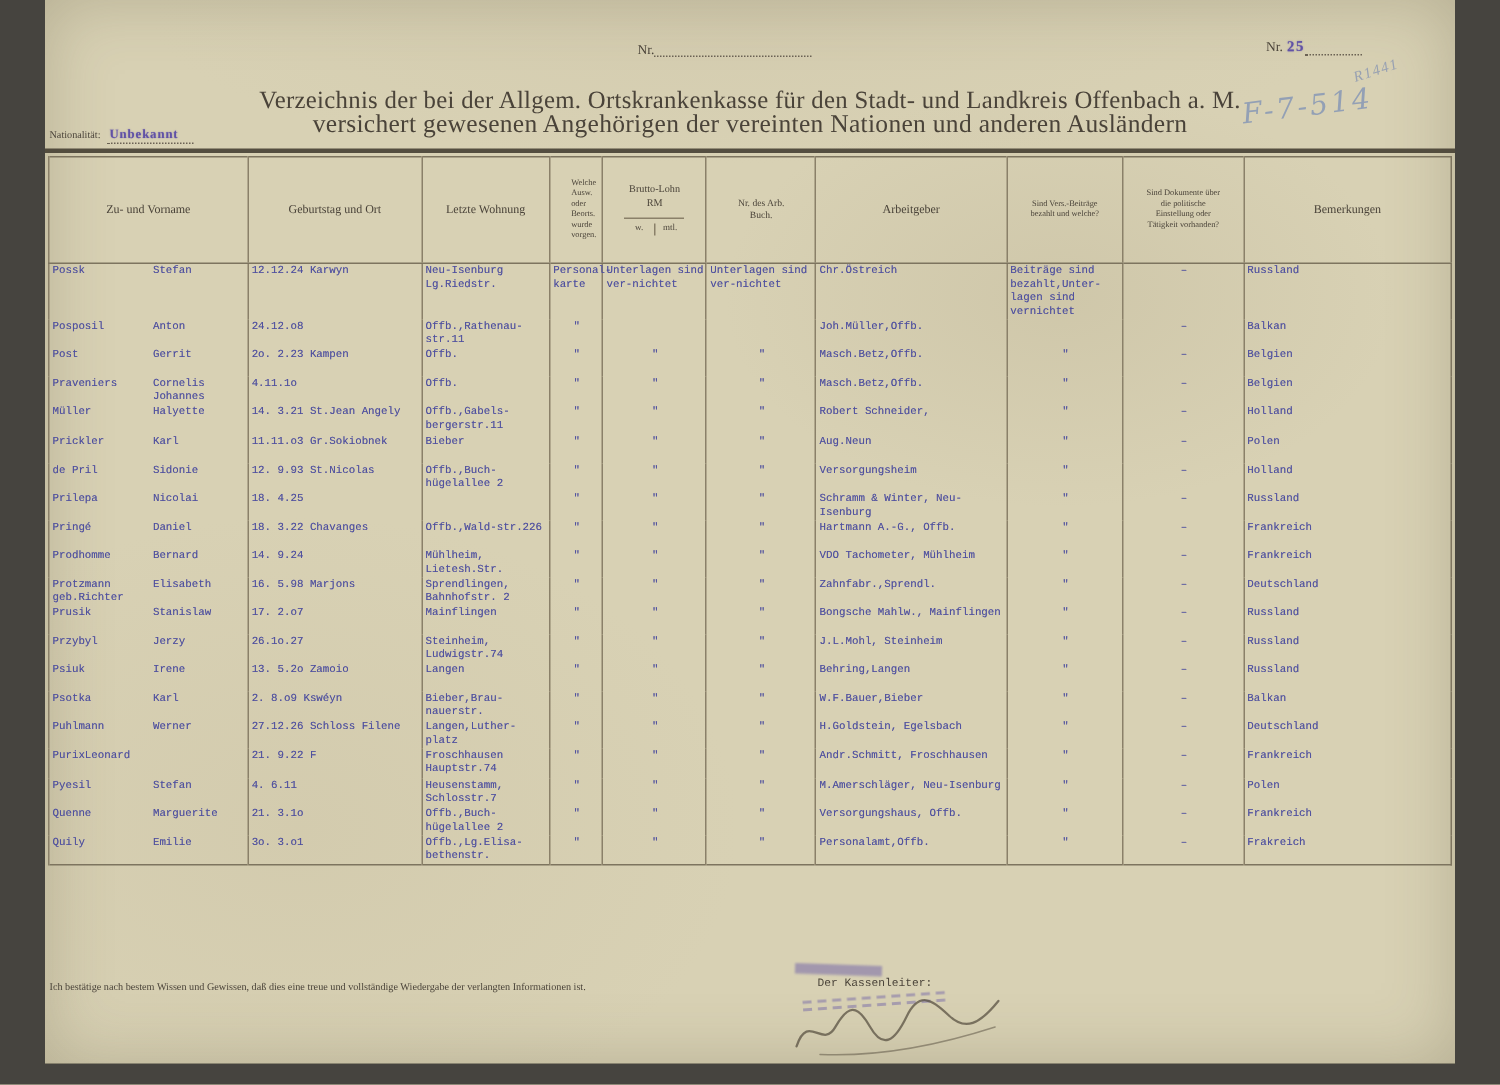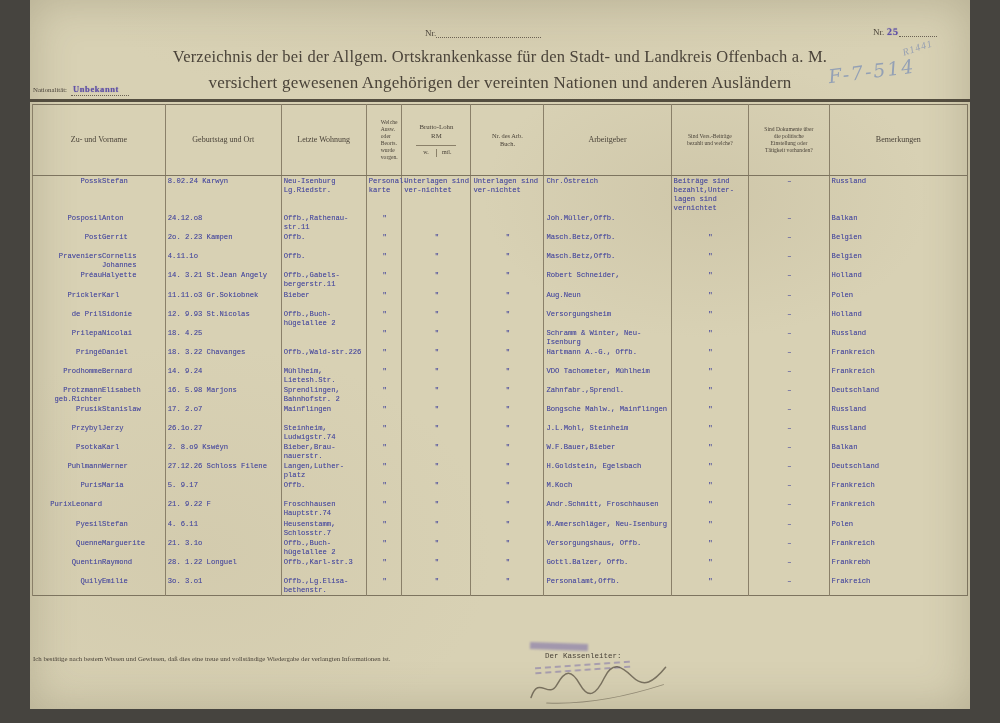--- a/index.html
+++ b/index.html
@@ -24,26 +24,26 @@
     text-shadow:0 0 .4px rgba(79,80,159,.55);
   }
   .stamp-ink{
     color:#6152a6;font-weight:bold;
     text-shadow:0 0 1px rgba(97,82,166,.7);
   }
   .pencil{color:#98a1b2;}
 
   
   .nr-center{position:absolute;left:395px;top:28px;font-size:9px;}
-  .nr-right{position:absolute;left:843px;top:26px;font-size:9px;}
+  .nr-right{position:absolute;left:814px;top:26px;font-size:9px;}
   .dotline{display:inline-block;border-bottom:1px dotted #6b6254;height:8px;vertical-align:bottom;}
   .dl-long{width:105px;}
   .dl-short{width:38px;}
   .nr-right .val{font-size:10px;letter-spacing:1px;display:inline-block;transform:rotate(-1deg);}
-  .title1{position:absolute;left:0;top:47px;width:100%;text-align:center;font-size:16.5px;letter-spacing:.2px;}
+  .title1{position:absolute;left:0;top:57px;width:100%;text-align:center;font-size:16.5px;letter-spacing:.2px;}
   .title2{position:absolute;left:0;top:73px;width:100%;text-align:center;font-size:17px;letter-spacing:.2px;}
   .natline{position:absolute;left:3px;top:84px;font-size:6.8px;}
   .nat-value{font-size:8.5px;letter-spacing:.6px;margin-left:4px;border-bottom:1px dotted #6b6254;padding:0 10px 1px 2px;margin-top:24px;}
   .annot-r{position:absolute;left:872px;top:42px;font-size:10px;font-style:italic;transform:rotate(-18deg);letter-spacing:1px;}
   .annot-f{position:absolute;left:798px;top:60px;font-size:19px;font-style:italic;transform:rotate(-7deg);letter-spacing:2px;color:#93a0b5;font-family:"DejaVu Serif",serif;}
   .thick-rule{position:absolute;left:0;top:99px;width:100%;height:3px;background:#3d372c;opacity:.85;}
 
   
   .regtable{
     position:absolute;left:2px;top:104px;width:936px;
@@ -67,21 +67,21 @@
   .lohn-sub span + span{border-left:1px solid #8a8069;}
   .regtable tbody tr{height:19px;}
   .regtable td{
     vertical-align:top;padding:1px 1px 0 2px;
     font-size:7.2px;line-height:1.26;
     overflow:visible;white-space:normal;word-break:normal;
   }
   .c-geb{white-space:pre-wrap;}
   .c-dok{text-align:center;}
   td.ditto{text-align:center;}
-  .surname{display:inline-block;width:52%;vertical-align:top;text-align:right;}
+  .surname{display:inline-block;width:52%;vertical-align:top;}
   .vorname{display:inline-block;width:46%;vertical-align:top;}
 
   
   .cert{position:absolute;left:3px;top:655px;width:478px;font-size:6.8px;color:#4a4339;}
   .kassen{position:absolute;left:515px;top:652px;font-size:7.5px;color:#4a4339;font-family:Liberation Mono, monospace;}
   .stamp-frag{position:absolute;left:500px;top:643px;width:58px;height:7px;background:#6152a6;opacity:.45;filter:blur(.8px);transform:rotate(2deg);}
   .kstamp{position:absolute;left:505px;top:661px;width:95px;height:10px;opacity:.4;filter:blur(.5px);transform:rotate(-4deg);}
   .kstamp .bar{border-top:2px dashed #6152a6;margin-top:3px;}
   .signature{position:absolute;left:495px;top:660px;transform:rotate(-6deg);opacity:.85;}
 </style>
@@ -135,21 +135,21 @@
         <th class="th-med">Nr. des Arb. Buch.</th>
         <th class="th-main">Arbeitgeber</th>
         <th class="th-small">Sind Vers.-Beiträge bezahlt und welche?</th>
         <th class="th-small">Sind Dokumente über die politische Einstellung oder Tätigkeit vorhanden?</th>
         <th class="th-main">Bemerkungen</th>
       </tr>
     </thead>
     <tbody class="type">
     <tr>
       <td class="c-name"><span class="surname">Possk</span><span class="vorname">Stefan</span></td>
-      <td class="c-geb"> 8.02.24 Karwyn</td>
+      <td class="c-geb"> 12.12.24 Karwyn</td>
       <td class="c-wohn">Neu-Isenburg Lg.Riedstr.</td>
       <td class="c-ausw">Personal-karte</td>
       <td class="c-lohn">Unterlagen sind ver-nichtet</td>
       <td class="c-arbb">Unterlagen sind ver-nichtet</td>
       <td class="c-arbg">Chr.Östreich</td>
       <td class="c-beit">Beiträge sind bezahlt,Unter-lagen sind vernichtet</td>
       <td class="c-dok">–</td>
       <td class="c-bem">Russland</td>
     </tr>
 
@@ -186,21 +186,21 @@
       <td class="c-ausw ditto">"</td>
       <td class="c-lohn ditto">"</td>
       <td class="c-arbb ditto">"</td>
       <td class="c-arbg">Masch.Betz,Offb.</td>
       <td class="c-beit ditto">"</td>
       <td class="c-dok">–</td>
       <td class="c-bem">Belgien</td>
     </tr>
 
     <tr>
-      <td class="c-name"><span class="surname">Préau</span><span class="vorname">Halyette</span></td>
+      <td class="c-name"><span class="surname">Müller</span><span class="vorname">Halyette</span></td>
       <td class="c-geb">14. 3.21 St.Jean Angely</td>
       <td class="c-wohn">Offb.,Gabels-bergerstr.11</td>
       <td class="c-ausw ditto">"</td>
       <td class="c-lohn ditto">"</td>
       <td class="c-arbb ditto">"</td>
       <td class="c-arbg">Robert Schneider,</td>
       <td class="c-beit ditto">"</td>
       <td class="c-dok">–</td>
       <td class="c-bem">Holland</td>
     </tr>
@@ -303,20 +303,32 @@
       <td class="c-wohn">Steinheim, Ludwigstr.74</td>
       <td class="c-ausw ditto">"</td>
       <td class="c-lohn ditto">"</td>
       <td class="c-arbb ditto">"</td>
       <td class="c-arbg">J.L.Mohl, Steinheim</td>
       <td class="c-beit ditto">"</td>
       <td class="c-dok">–</td>
       <td class="c-bem">Russland</td>
     </tr>
 
+    <tr>
+      <td class="c-name"><span class="surname">Psiuk</span><span class="vorname">Irene</span></td>
+      <td class="c-geb">13. 5.2o Zamoio</td>
+      <td class="c-wohn">Langen</td>
+      <td class="c-ausw ditto">"</td>
+      <td class="c-lohn ditto">"</td>
+      <td class="c-arbb ditto">"</td>
+      <td class="c-arbg">Behring,Langen</td>
+      <td class="c-beit ditto">"</td>
+      <td class="c-dok">–</td>
+      <td class="c-bem">Russland</td>
+    </tr>
 
     <tr>
       <td class="c-name"><span class="surname">Psotka</span><span class="vorname">Karl</span></td>
       <td class="c-geb"> 2. 8.o9 Kswéyn</td>
       <td class="c-wohn">Bieber,Brau-nauerstr.</td>
       <td class="c-ausw ditto">"</td>
       <td class="c-lohn ditto">"</td>
       <td class="c-arbb ditto">"</td>
       <td class="c-arbg">W.F.Bauer,Bieber</td>
       <td class="c-beit ditto">"</td>
@@ -330,32 +342,20 @@
       <td class="c-wohn">Langen,Luther-platz</td>
       <td class="c-ausw ditto">"</td>
       <td class="c-lohn ditto">"</td>
       <td class="c-arbb ditto">"</td>
       <td class="c-arbg">H.Goldstein, Egelsbach</td>
       <td class="c-beit ditto">"</td>
       <td class="c-dok">–</td>
       <td class="c-bem">Deutschland</td>
     </tr>
 
-    <tr>
-      <td class="c-name"><span class="surname">Puris</span><span class="vorname">Maria</span></td>
-      <td class="c-geb"> 5. 9.17</td>
-      <td class="c-wohn">Offb.</td>
-      <td class="c-ausw ditto">"</td>
-      <td class="c-lohn ditto">"</td>
-      <td class="c-arbb ditto">"</td>
-      <td class="c-arbg">M.Koch</td>
-      <td class="c-beit ditto">"</td>
-      <td class="c-dok">–</td>
-      <td class="c-bem">Frankreich</td>
-    </tr>
 
     <tr>
       <td class="c-name"><span class="surname">PurixLeonard</span><span class="vorname"></span></td>
       <td class="c-geb">21. 9.22 F</td>
       <td class="c-wohn">Froschhausen Hauptstr.74</td>
       <td class="c-ausw ditto">"</td>
       <td class="c-lohn ditto">"</td>
       <td class="c-arbb ditto">"</td>
       <td class="c-arbg">Andr.Schmitt, Froschhausen</td>
       <td class="c-beit ditto">"</td>
@@ -383,32 +383,20 @@
       <td class="c-wohn">Offb.,Buch-hügelallee 2</td>
       <td class="c-ausw ditto">"</td>
       <td class="c-lohn ditto">"</td>
       <td class="c-arbb ditto">"</td>
       <td class="c-arbg">Versorgungshaus, Offb.</td>
       <td class="c-beit ditto">"</td>
       <td class="c-dok">–</td>
       <td class="c-bem">Frankreich</td>
     </tr>
 
-    <tr>
-      <td class="c-name"><span class="surname">Quentin</span><span class="vorname">Raymond</span></td>
-      <td class="c-geb">28. 1.22 Longuel</td>
-      <td class="c-wohn">Offb.,Karl-str.3</td>
-      <td class="c-ausw ditto">"</td>
-      <td class="c-lohn ditto">"</td>
-      <td class="c-arbb ditto">"</td>
-      <td class="c-arbg">Gottl.Balzer, Offb.</td>
-      <td class="c-beit ditto">"</td>
-      <td class="c-dok">–</td>
-      <td class="c-bem">Frankrebh</td>
-    </tr>
 
 
     <tr>
       <td class="c-name"><span class="surname">Quily</span><span class="vorname">Emilie</span></td>
       <td class="c-geb">3o. 3.o1</td>
       <td class="c-wohn">Offb.,Lg.Elisa-bethenstr.</td>
       <td class="c-ausw ditto">"</td>
       <td class="c-lohn ditto">"</td>
       <td class="c-arbb ditto">"</td>
       <td class="c-arbg">Personalamt,Offb.</td>

